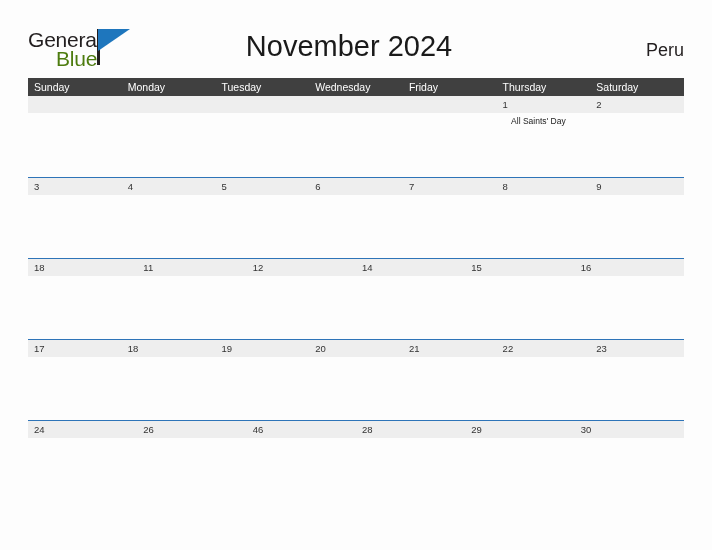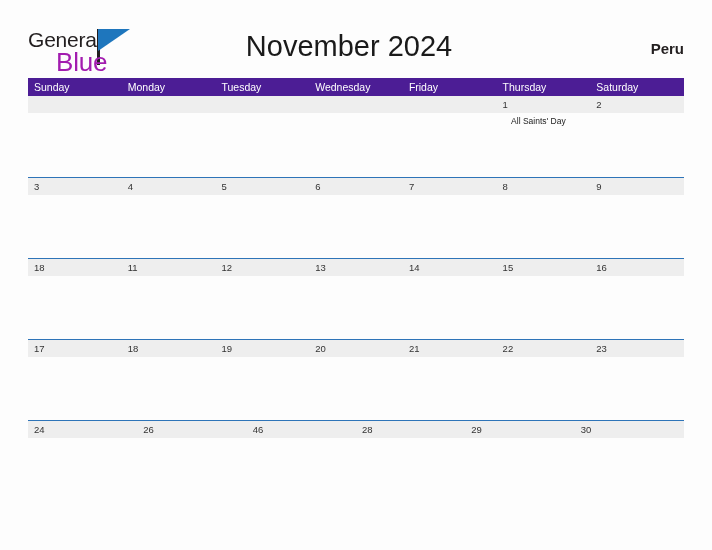--- a/index.html
+++ b/index.html
@@ -41,22 +41,22 @@
     top: 0;
     font-size: 21px;
     color: #231f20;
     letter-spacing: -0.2px;
     font-family: "Liberation Sans", sans-serif;
   }
   .brand-blue {
     position: absolute;
     left: 28px;
     top: 19px;
-    font-size: 26px;
-    color: #a21caf;
+    font-size: 21px;
+    color: #4d7c0f;
     letter-spacing: -0.2px;
     font-family: "Liberation Sans", sans-serif;
   }
   .brand-triangle {
     position: absolute;
     left: 70px;
     top: 1px;
     width: 0;
     height: 0;
     border-left: 32px solid #1e76bd;
@@ -77,36 +77,36 @@
     top: 8px;
     text-align: center;
     font-size: 29px;
     color: #1a1a1a;
     font-family: "Liberation Sans", sans-serif;
   }
   .country {
     position: absolute;
     right: 0;
     top: 18px;
-    font-size: 15px;
-    font-weight: bold;
+    font-size: 18px;
+    font-weight: normal;
     color: #231f20;
   }
 
   
   .calendar {
     position: absolute;
     left: 28px;
     top: 78px;
     width: 656px;
   }
   .weekday-row {
     display: flex;
     width: 100%;
-    background: #4c1d95;
+    background: #404040;
     height: 18px;
   }
   .weekday-cell {
     flex: 1 1 0;
     color: #ffffff;
     font-size: 10.5px;
     line-height: 18px;
     padding-left: 6px;
     box-sizing: border-box;
     white-space: nowrap;
@@ -229,21 +229,20 @@
         <div class="event-cell"></div>
         <div class="event-cell"></div>
       </div>
     </div>
 
     <div class="week-row">
       <div class="band">
         <div class="day-cell">18</div>
         <div class="day-cell">11</div>
         <div class="day-cell">12</div>
-        <div class="day-cell">13</div>
         <div class="day-cell">14</div>
         <div class="day-cell">15</div>
         <div class="day-cell">16</div>
       </div>
       <div class="events-row">
         <div class="event-cell"></div>
         <div class="event-cell"></div>
         <div class="event-cell"></div>
         <div class="event-cell"></div>
         <div class="event-cell"></div>

